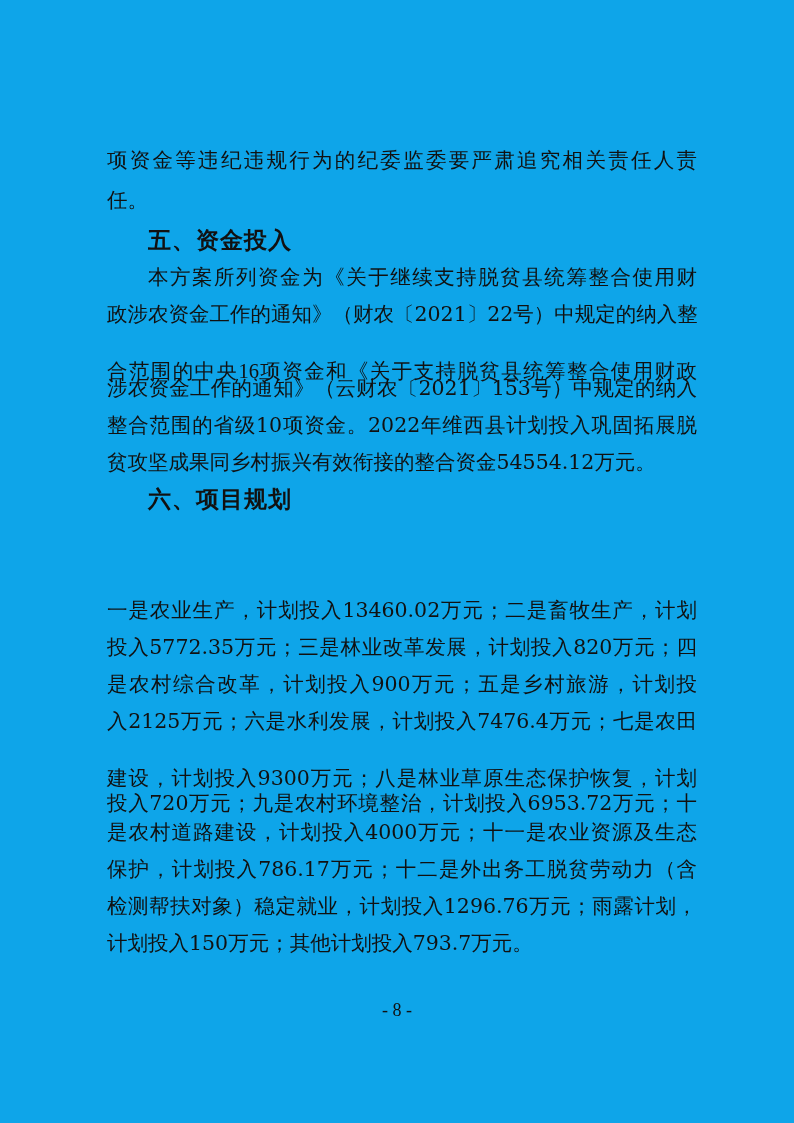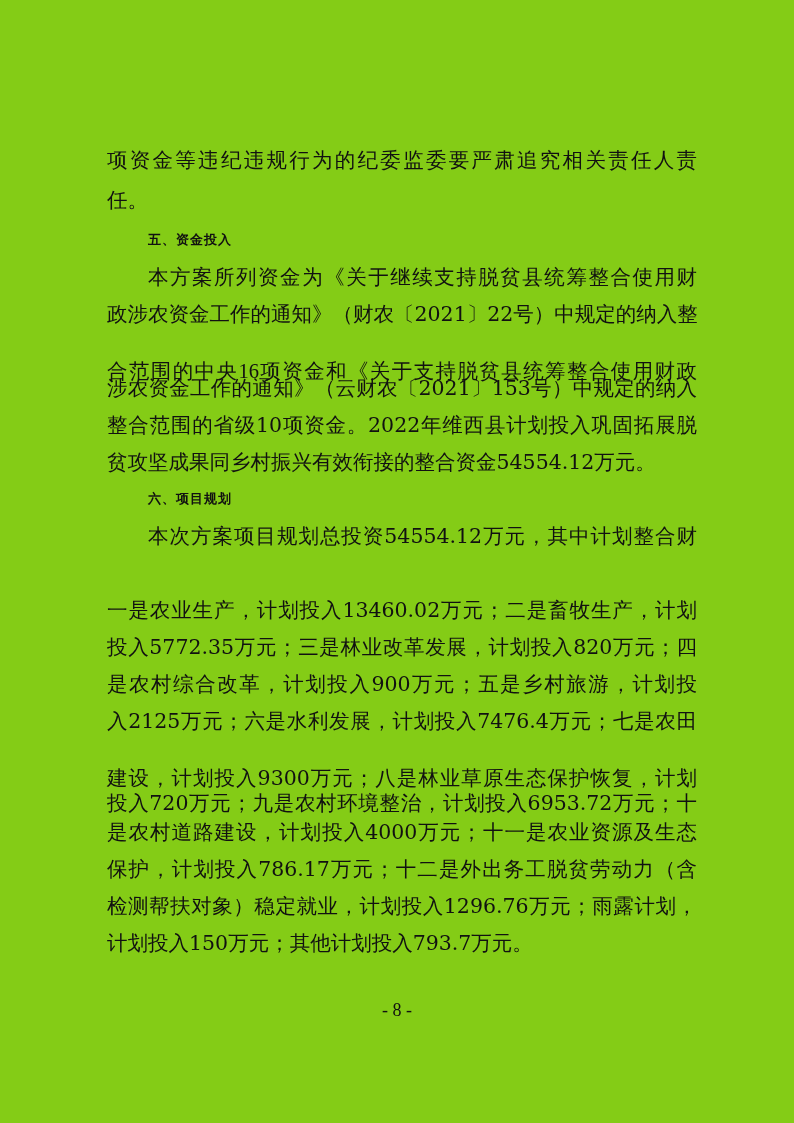--- a/index.html
+++ b/index.html
@@ -12,21 +12,21 @@
       height: 1123px;
       position: relative;
       overflow: hidden;
       font-family: "DejaVu Serif", "Liberation Serif", serif;
       color: #111111;
     }
     .page {
       position: absolute;
       left: 0; top: 0;
       width: 794px; height: 1123px;
-      background: #84cc16;
+      background: #0ea5e9;
     }
     .line {
       position: absolute;
       left: 107px;
       width: 590px;
       height: 36px;
       line-height: 36px;
       font-size: 20.5px;
       white-space: nowrap;
       text-align: justify;
@@ -38,21 +38,21 @@
     }
     .line.indent {
       left: 148px;
       width: 549px;
     }
     .heading {
       position: absolute;
       left: 148px;
       height: 36px;
       line-height: 36px;
-      font-size: 13px;
+      font-size: 23px;
       font-weight: bold;
       font-family: "DejaVu Sans", "Liberation Sans", sans-serif;
       white-space: nowrap;
       letter-spacing: 1px;
     }
     .page-number {
       position: absolute;
       left: 0;
       width: 794px;
       top: 1000px;
@@ -74,21 +74,20 @@
 
   <div class="line indent" style="top:259px;font-family:Liberation Serif, serif;">本方案所列资金为《关于继续支持脱贫县统筹整合使用财</div>
   <div class="line" style="top:296px;">政涉农资金工作的通知》（财农〔2021〕22号）中规定的纳入整</div>
   <div class="line" style="top:353px;font-family:Liberation Serif, serif;">合范围的中央16项资金和《关于支持脱贫县统筹整合使用财政</div>
   <div class="line" style="top:370px;">涉农资金工作的通知》（云财农〔2021〕153号）中规定的纳入</div>
   <div class="line" style="top:407px;">整合范围的省级10项资金。2022年维西县计划投入巩固拓展脱</div>
   <div class="line last" style="top:444px;">贫攻坚成果同乡村振兴有效衔接的整合资金54554.12万元。</div>
 
   <div class="heading" style="top:481px;">六、项目规划</div>
 
-  <div class="line indent" style="top:518px;">本次方案项目规划总投资54554.12万元，其中计划整合财</div>
   <div class="line" style="top:592px;">一是农业生产，计划投入13460.02万元；二是畜牧生产，计划</div>
   <div class="line" style="top:629px;">投入5772.35万元；三是林业改革发展，计划投入820万元；四</div>
   <div class="line" style="top:666px;">是农村综合改革，计划投入900万元；五是乡村旅游，计划投</div>
   <div class="line" style="top:703px;">入2125万元；六是水利发展，计划投入7476.4万元；七是农田</div>
   <div class="line" style="top:740px;margin-top:20px;">建设，计划投入9300万元；八是林业草原生态保护恢复，计划</div>
   <div class="line" style="top:777px;margin-top:8px;">投入720万元；九是农村环境整治，计划投入6953.72万元；十</div>
   <div class="line" style="top:814px;">是农村道路建设，计划投入4000万元；十一是农业资源及生态</div>
   <div class="line" style="top:851px;">保护，计划投入786.17万元；十二是外出务工脱贫劳动力（含</div>
   <div class="line" style="top:888px;">检测帮扶对象）稳定就业，计划投入1296.76万元；雨露计划，</div>
   <div class="line last" style="top:925px;">计划投入150万元；其他计划投入793.7万元。</div>

